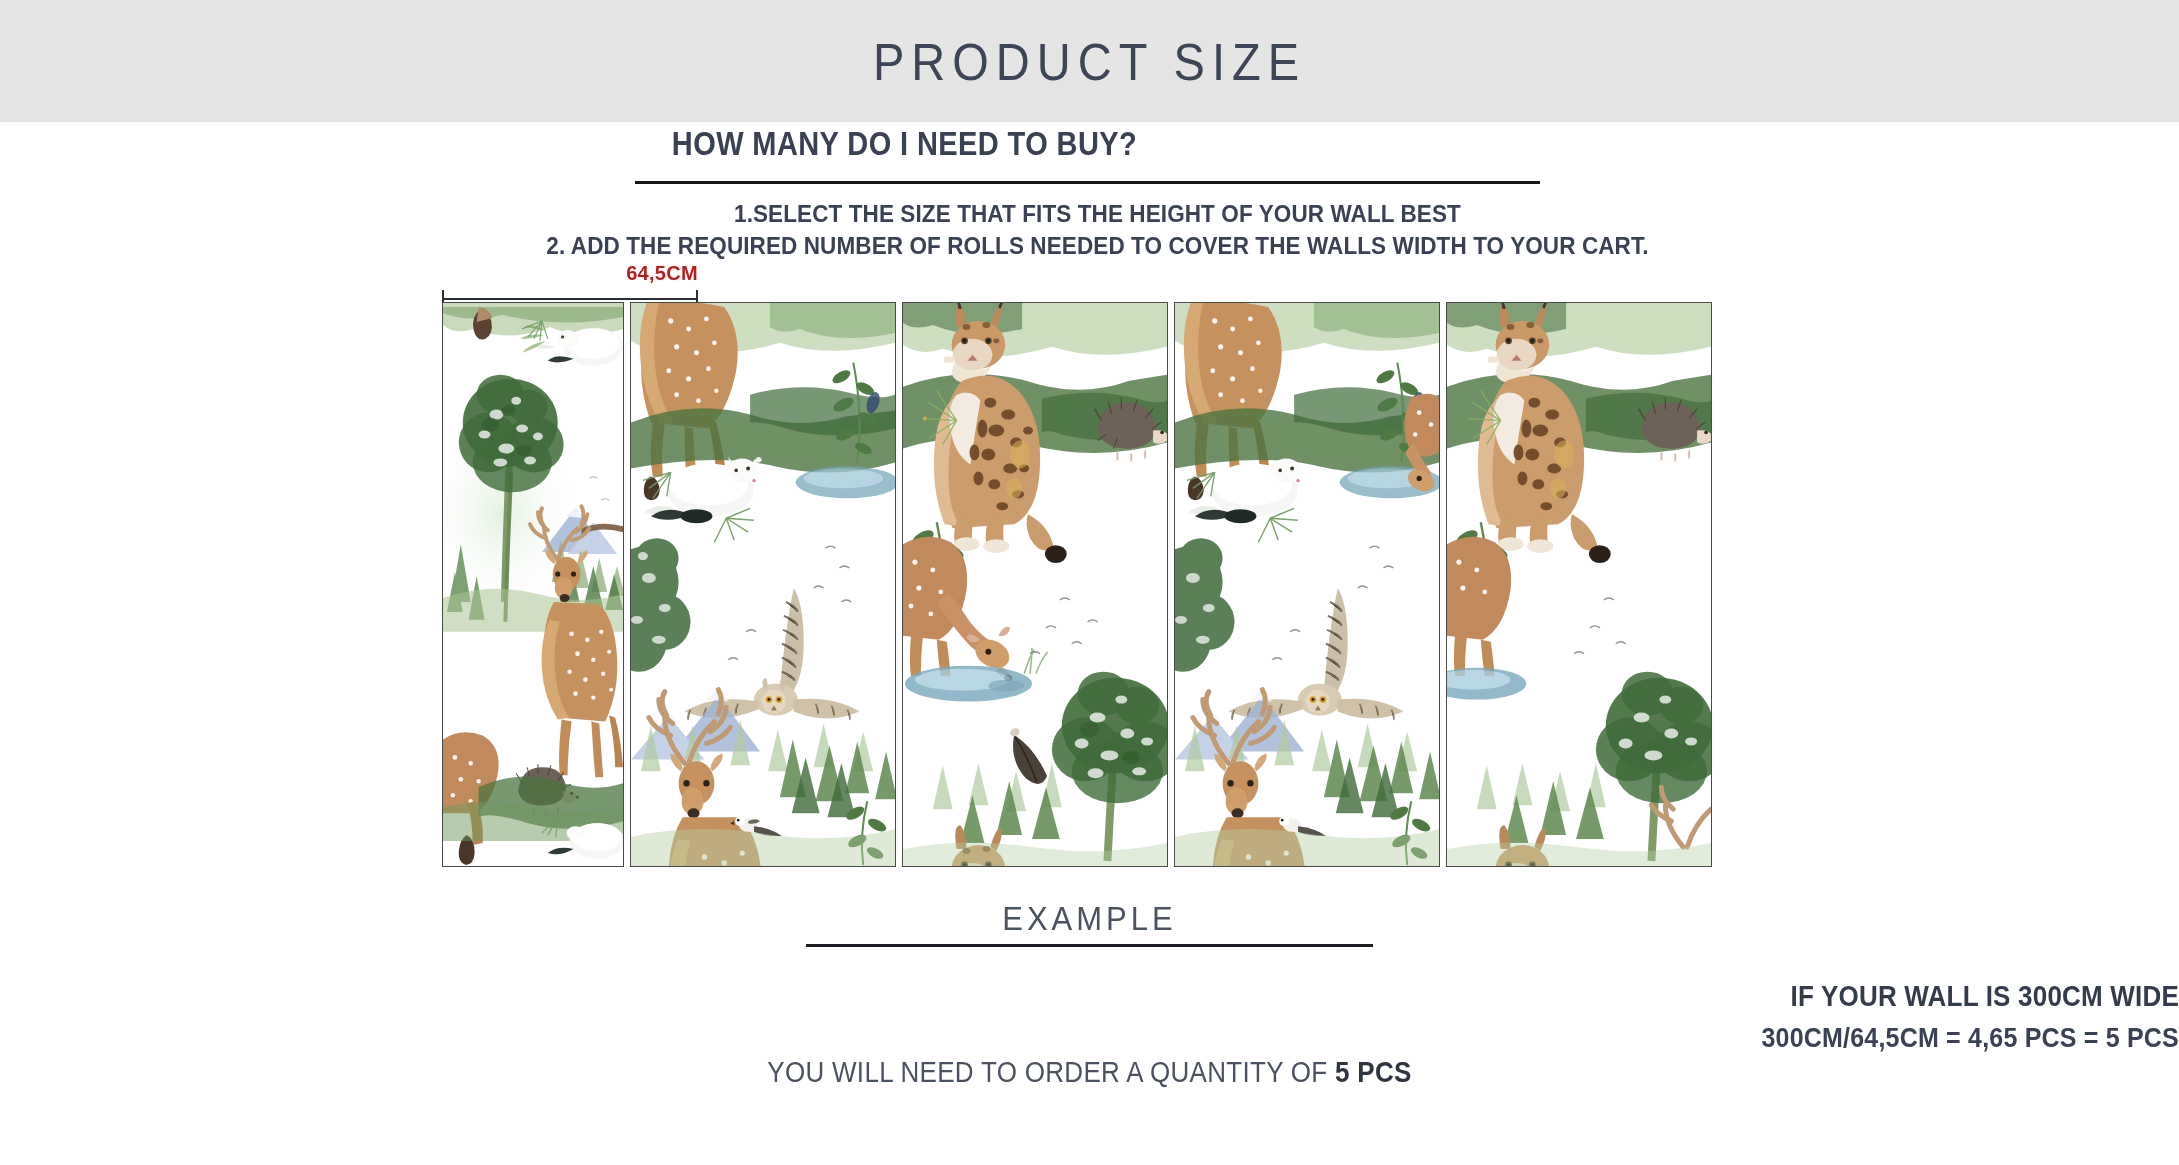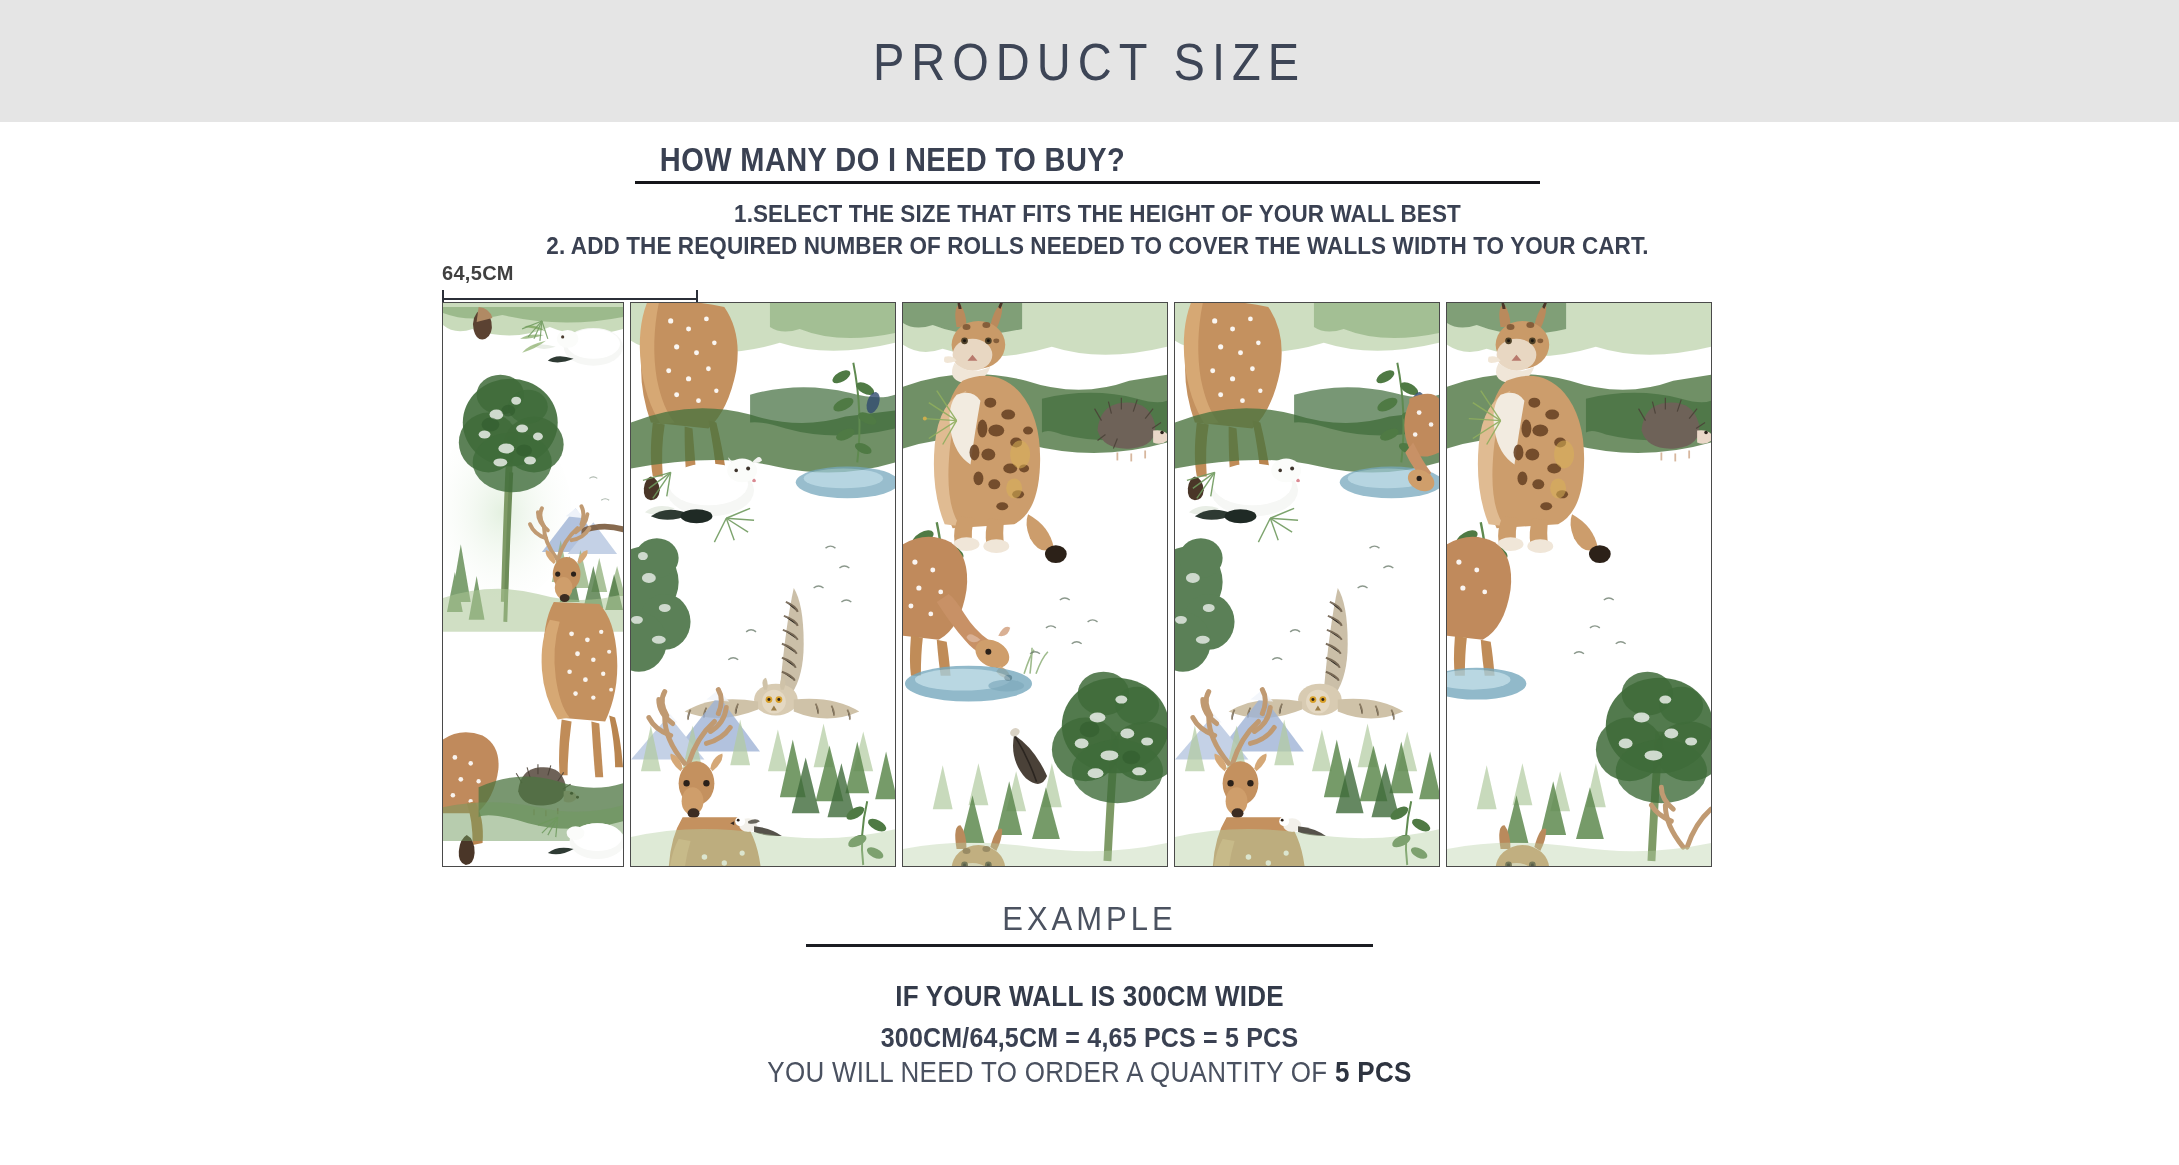--- a/index.html
+++ b/index.html
@@ -19,23 +19,22 @@
     display:flex; align-items:center; justify-content:center;
   }
   .page-title{
     font-size:47px; font-weight:300; letter-spacing:7px;
     color:#3d4556; white-space:nowrap;
     transform:scaleY(1.12);
   }
 
   
   .intro{
-    position:absolute; left:0; top:128px; width:1785px;
+    position:absolute; left:12px; top:128px; width:1785px;
     text-align:center;
-    margin-top:16px;
   }
   .intro-heading{
     font-size:29px; font-weight:700; letter-spacing:.4px;
     color:#3a4152; transform:scaleY(1.12);
     display:inline-block;
   }
   .rule-main{
     position:absolute; left:635px; top:181px; width:905px; height:3px;
     background:#15161a;
   }
@@ -46,22 +45,22 @@
     font-size:22.5px; font-weight:600; color:#3a4152;
     letter-spacing:.1px; transform:scaleY(1.1);
     line-height:32px; white-space:nowrap;
   }
 
   
   .measure{
     position:absolute; left:442px; top:262px; width:256px; height:42px;
   }
   .measure-label{
-    position:absolute; left:0; top:0; width:256px; text-align:left;
-    font-size:20px; font-weight:600; color:#404040; letter-spacing:.3px;
+    position:absolute; left:0; top:0; width:256px; text-align:right;
+    font-size:20px; font-weight:600; color:#b91c1c; letter-spacing:.3px;
   }
   .measure-bar{
     position:absolute; left:0; bottom:4px; width:256px; height:2px;
     background:#2b2f38;
   }
   .measure-tick{
     position:absolute; bottom:0; width:2px; height:14px; background:#2b2f38;
   }
   .measure-tick.left{ left:0; }
   .measure-tick.right{ right:0; }
@@ -86,21 +85,21 @@
   .example-heading{
     position:absolute; left:0; top:901px; width:2179px; text-align:center;
     font-size:31px; font-weight:300; letter-spacing:4px; color:#4b5260;
     transform:scaleY(1.1);
   }
   .rule-example{
     position:absolute; left:806px; top:944px; width:567px; height:3px;
     background:#1b1d22;
   }
   .example-lines{
-    position:absolute; left:0; top:975px; width:2179px; text-align:center;
+    position:absolute; left:0; top:975px; width:2179px; text-align:right;
   }
   .ex-strong{
     font-size:26px; font-weight:700; color:#343b4a;
     letter-spacing:.2px; transform:scaleY(1.12); line-height:42px;
     white-space:nowrap;
   }
   .ex-calc{
     font-size:25px; font-weight:600; color:#3a4152;
     letter-spacing:.2px; transform:scaleY(1.12); line-height:40px;
     white-space:nowrap;

